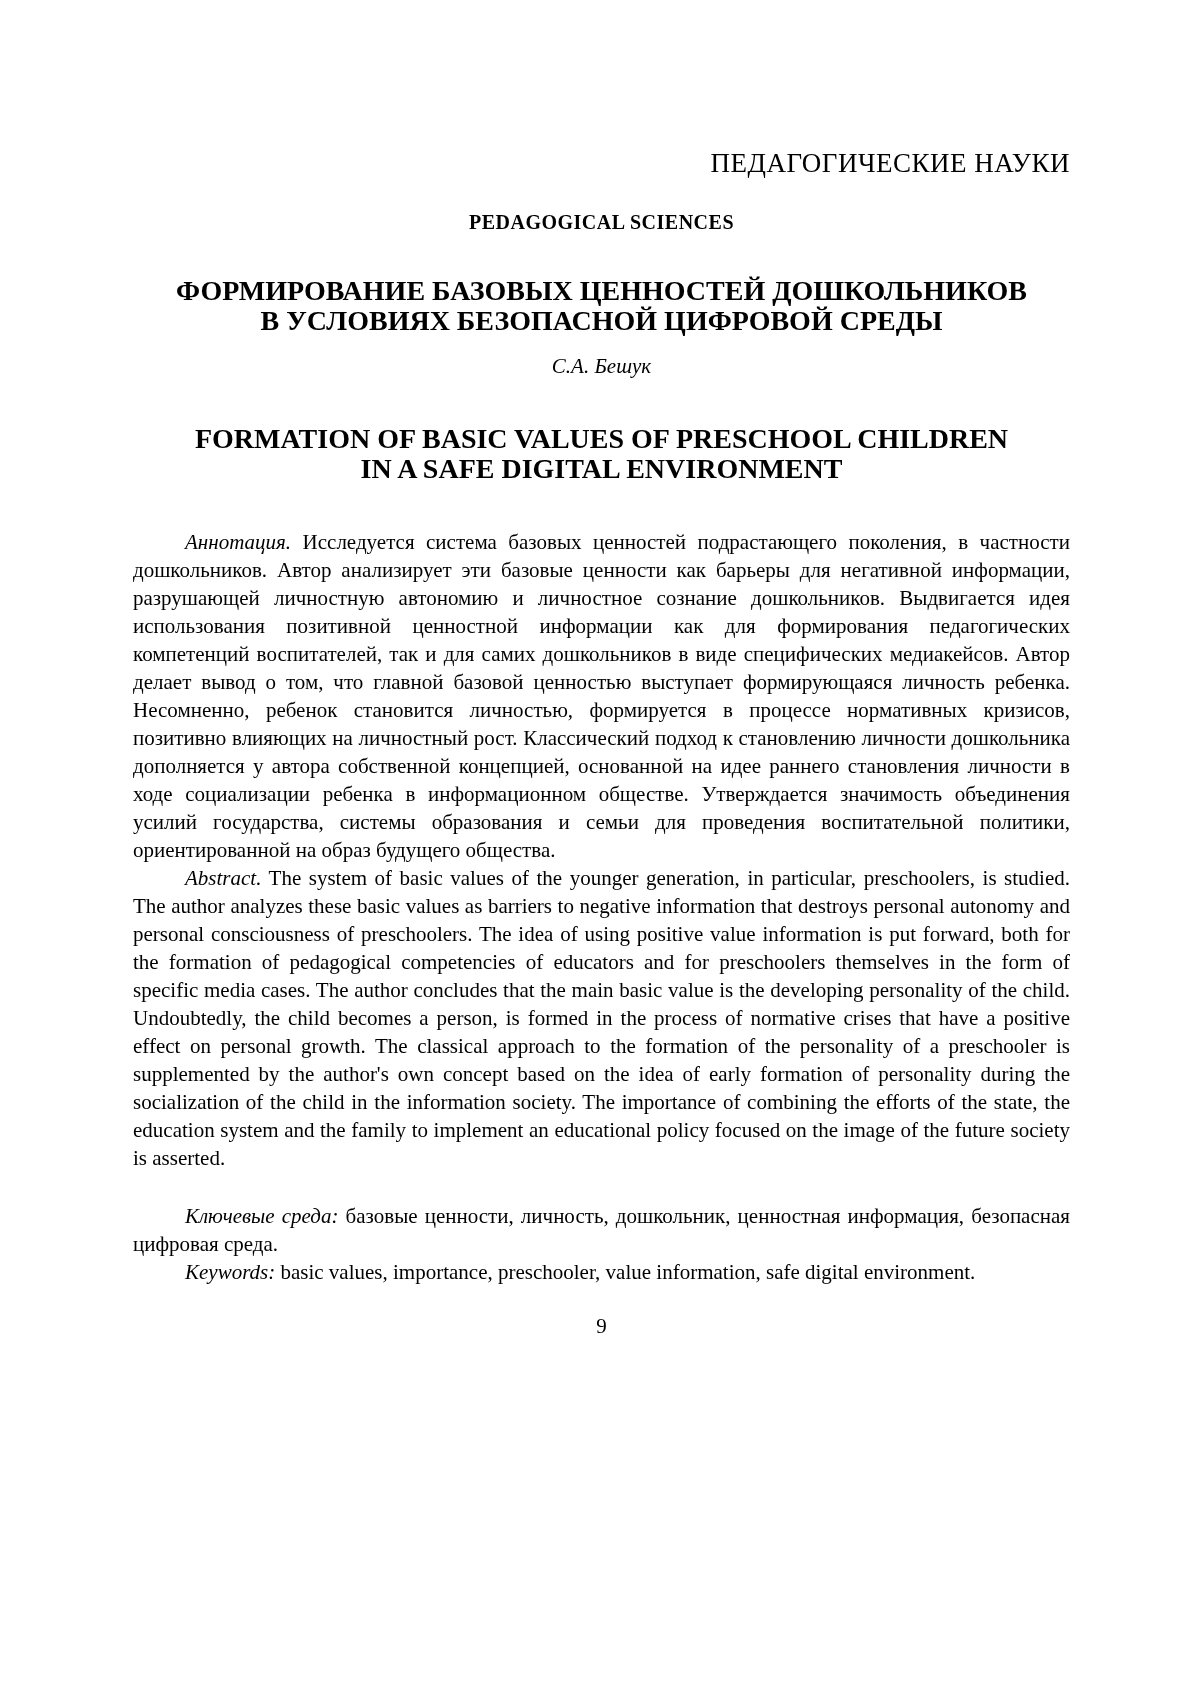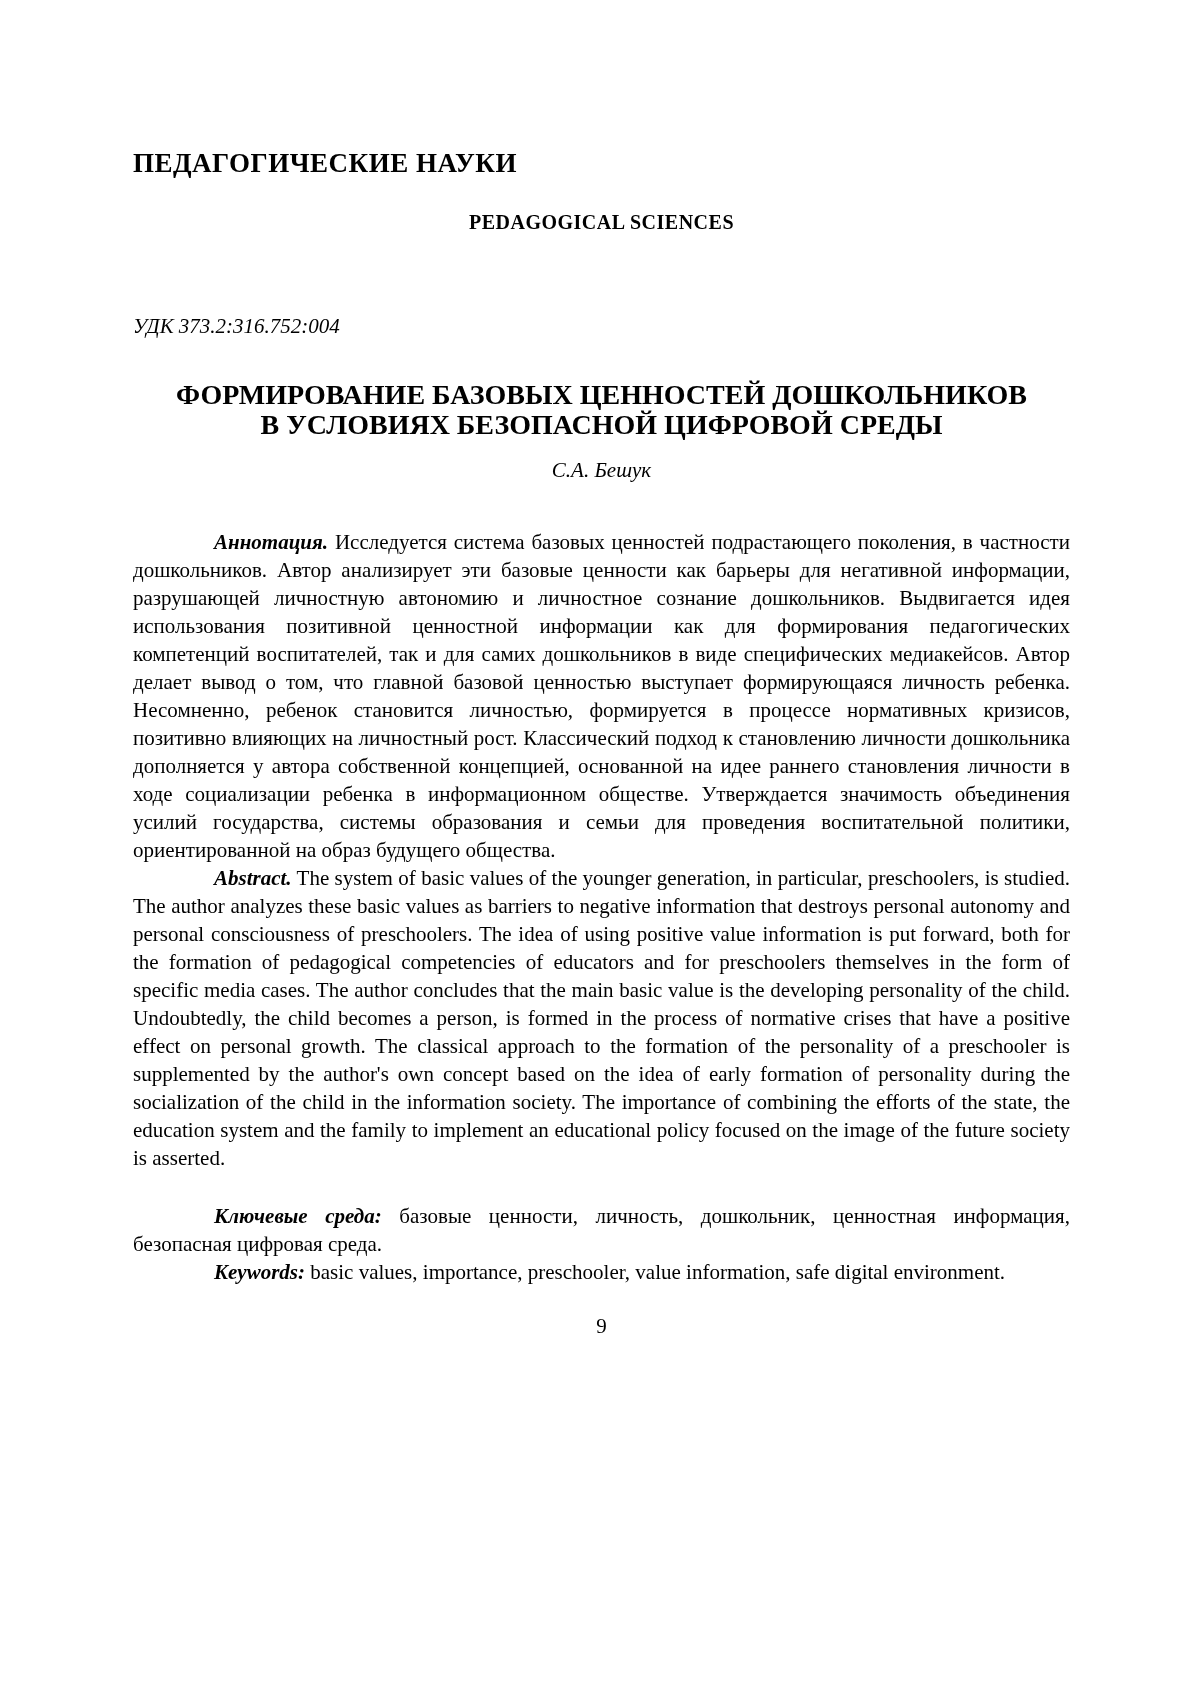--- a/index.html
+++ b/index.html
@@ -16,22 +16,22 @@
     color: #000000;
     font-family: "Liberation Serif", "DejaVu Serif", serif;
     font-size: 21px;
     line-height: 28px;
     box-sizing: border-box;
     padding: 148px 130px 0 133px;
   }
   .section-heading-ru {
     font-size: 27px;
     line-height: 30px;
-    font-weight: bold;
-    text-align: left;
+    font-weight: normal;
+    text-align: right;
     margin: 0 0 0 0;
     letter-spacing: 0.5px;
   }
   .section-heading-en {
     font-size: 20px;
     line-height: 28px;
     font-weight: bold;
     text-align: center;
     margin: 30px 0 0 0;
     letter-spacing: 0.5px;
@@ -59,48 +59,48 @@
   }
   .body-block {
     margin-top: 44px;
   }
   .para {
     margin: 0;
     text-align: justify;
     text-indent: 52px;
   }
   .para .lead {
-    font-weight: bold;
+    font-weight: normal;
     font-style: italic;
-    margin-left: 29px;
   }
   .keywords-block {
     margin-top: 30px;
   }
   .page-number {
     text-align: center;
     margin: 26px 0 0 0;
   }
 </style>
 </head>
 <body>
 
 <div class="page">
 
   <h1 class="section-heading-ru">ПЕДАГОГИЧЕСКИЕ НАУКИ</h1>
 
   <h2 class="section-heading-en">PEDAGOGICAL SCIENCES</h2>
 
-  <p class="udk">УДК 373.2:316.752:004</p>
 
   <h3 class="article-title ru">ФОРМИРОВАНИЕ БАЗОВЫХ ЦЕННОСТЕЙ ДОШКОЛЬНИКОВ
 В УСЛОВИЯХ БЕЗОПАСНОЙ ЦИФРОВОЙ СРЕДЫ</h3>
 
   <p class="author">С.А. Бешук</p>
 
+  <h3 class="article-title en">FORMATION OF BASIC VALUES OF PRESCHOOL CHILDREN
+IN A SAFE DIGITAL ENVIRONMENT</h3>
 
 
   <div class="body-block">
 
     <p class="para">
       <span class="lead">Аннотация.</span><span> Исследуется система базовых ценностей подрастающего поколения, в частности дошкольников. Автор анализирует эти базовые ценности как барьеры для негативной информации, разрушающей личностную автономию и личностное сознание дошкольников. Выдвигается идея использования позитивной ценностной информации как для формирования педагогических компетенций воспитателей, так и для самих дошкольников в виде специфических медиакейсов. Автор делает вывод о том, что главной базовой ценностью выступает формирующаяся личность ребенка. Несомненно, ребенок становится личностью, формируется в процессе нормативных кризисов, позитивно влияющих на личностный рост. Классический подход к становлению личности дошкольника дополняется у автора собственной концепцией, основанной на идее раннего становления личности в ходе социализации ребенка в информационном обществе. Утверждается значимость объединения усилий государства, системы образования и семьи для проведения воспитательной политики, ориентированной на образ будущего общества.</span>
     </p>
 
     <p class="para">
       <span class="lead">Abstract.</span><span> The system of basic values of the younger generation, in particular, preschoolers, is studied. The author analyzes these basic values as barriers to negative information that destroys personal autonomy and personal consciousness of preschoolers. The idea of using positive value information is put forward, both for the formation of pedagogical competencies of educators and for preschoolers themselves in the form of specific media cases. The author concludes that the main basic value is the developing personality of the child. Undoubtedly, the child becomes a person, is formed in the process of normative crises that have a positive effect on personal growth. The classical approach to the formation of the personality of a preschooler is supplemented by the author's own concept based on the idea of early formation of personality during the socialization of the child in the information society. The importance of combining the efforts of the state, the education system and the family to implement an educational policy focused on the image of the future society is asserted.</span>

